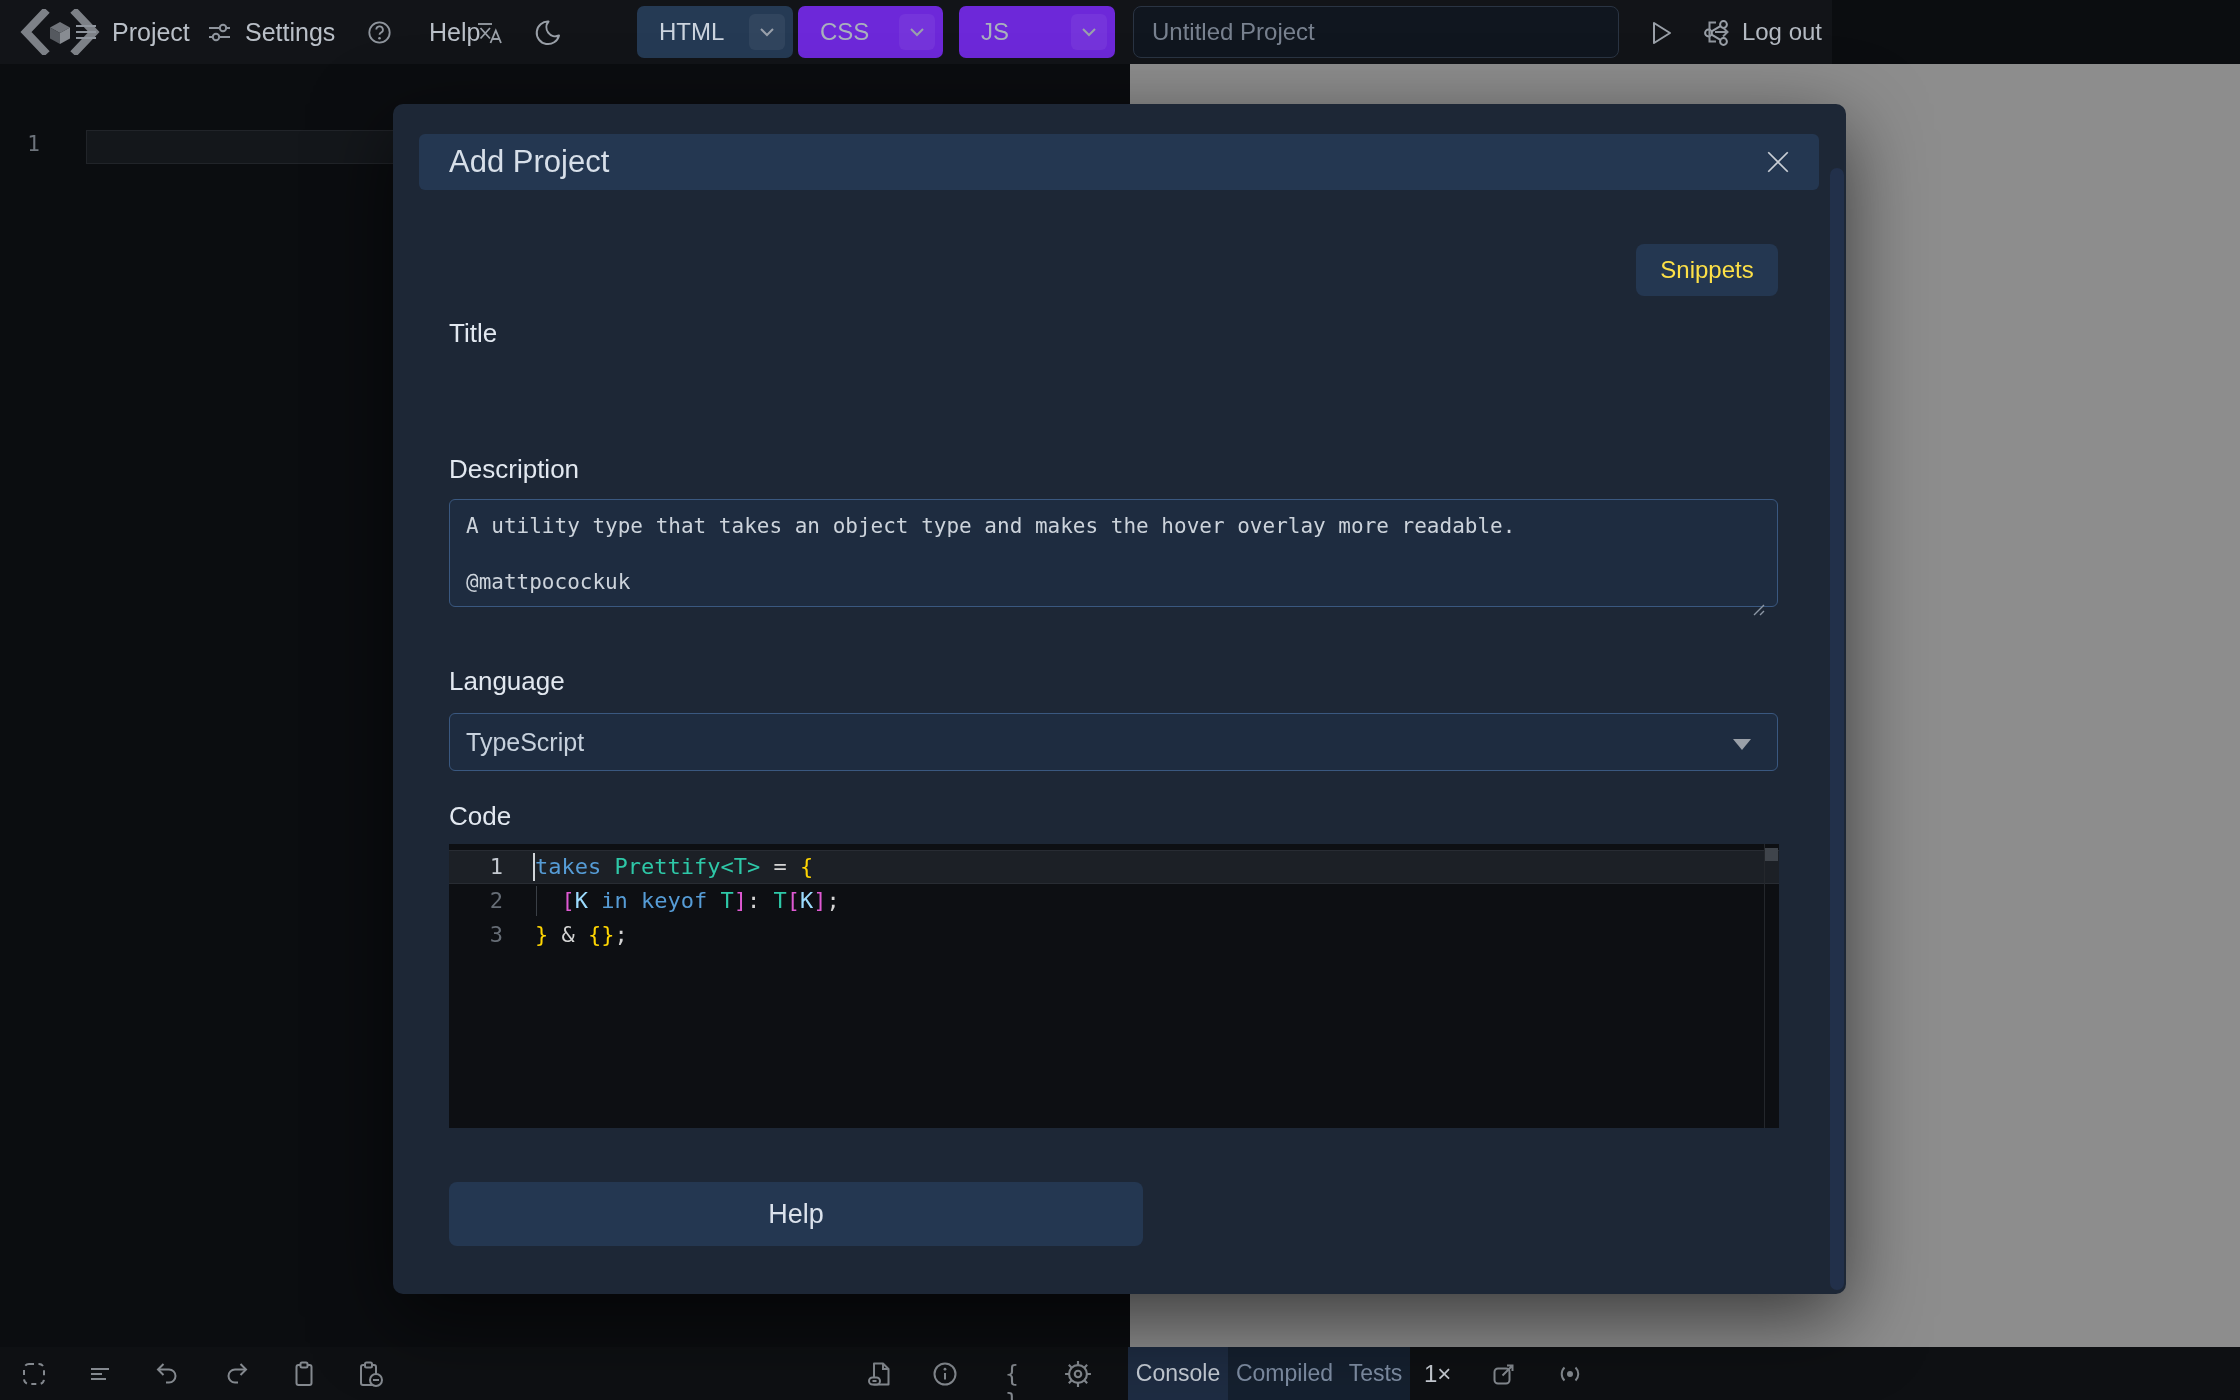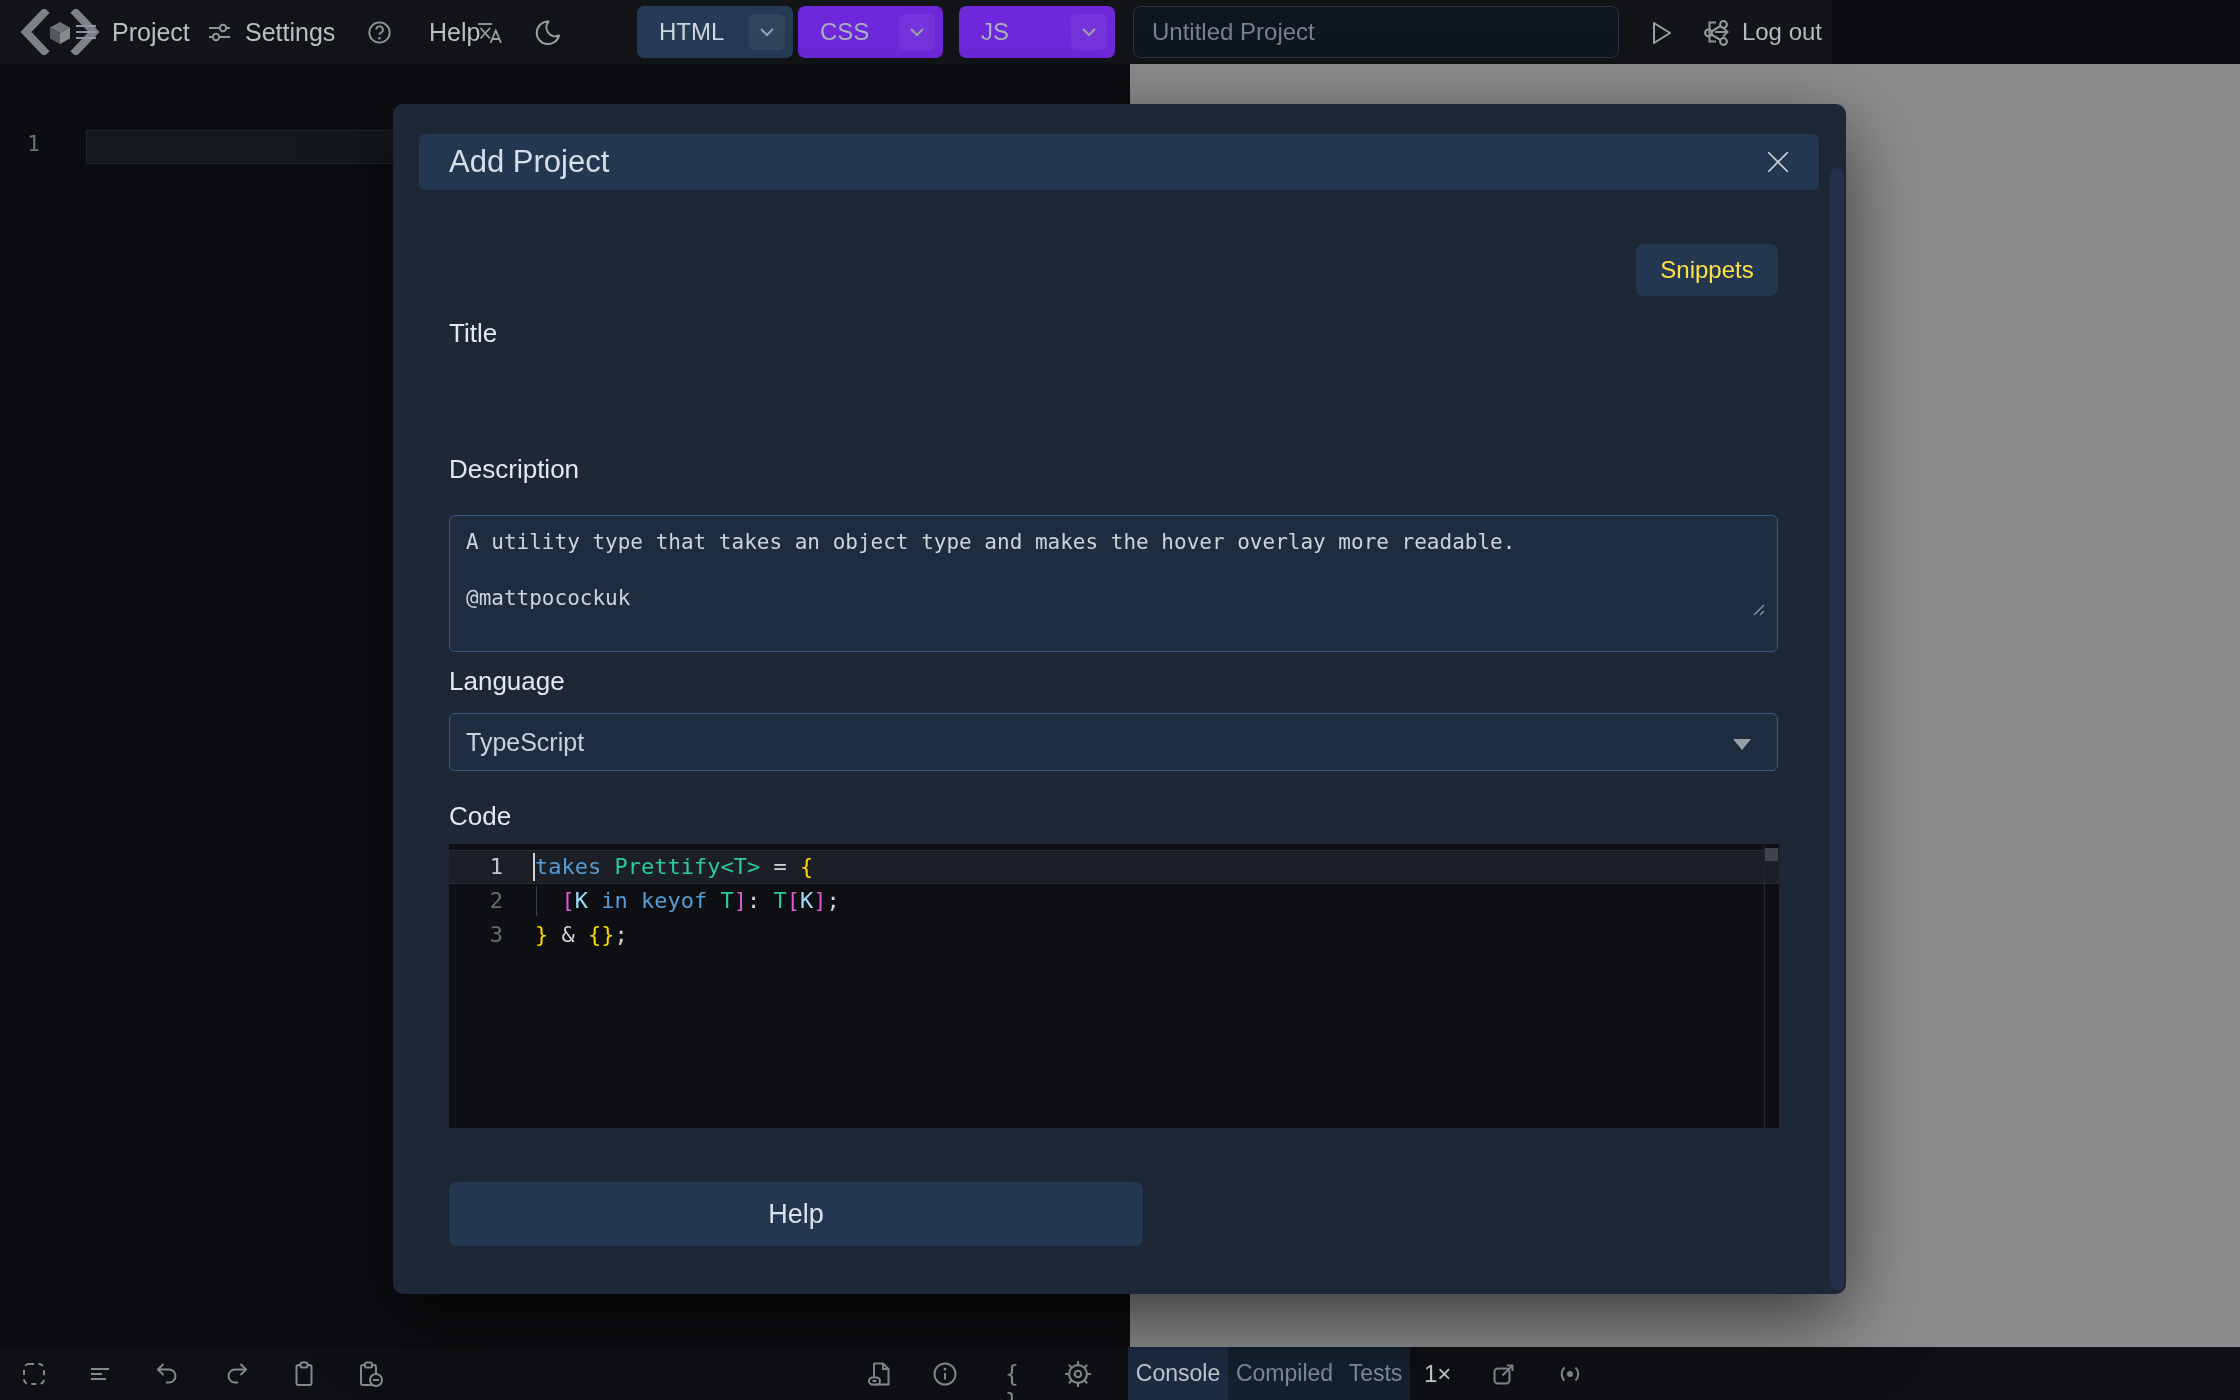--- a/index.html
+++ b/index.html
@@ -279,21 +279,21 @@
           <path d="M3 3 L21 21 M21 3 L3 21" stroke="currentColor" stroke-width="1.6"></path>
         </svg>
     </button>
   </div>
 
   <button class="snippets-btn">Snippets</button>
 
   <span class="fld-label" style="top:214px;">Title</span>
 
   <span class="fld-label" style="top:350px;">Description</span>
-  <textarea class="fld-textarea" style="top: 411px; height: 137px;" spellcheck="false">A utility type that takes an object type and makes the hover overlay more readable.
+  <textarea class="fld-textarea" style="top: 395px; height: 108px;" spellcheck="false">A utility type that takes an object type and makes the hover overlay more readable.
 
 @mattpocockuk</textarea>
   <span class="resize-grip" style="top:498px;left:1358px;">
     <svg width="14" height="14" viewBox="0 0 14 14">
         <path d="M3 13 L13 3 M9 13 L13 9" stroke="currentColor" stroke-width="1.4"></path>
       </svg>
   </span>
 
   <span class="fld-label" style="top:562px;">Language</span>
   <div class="fld-select" style="top:609px;">

